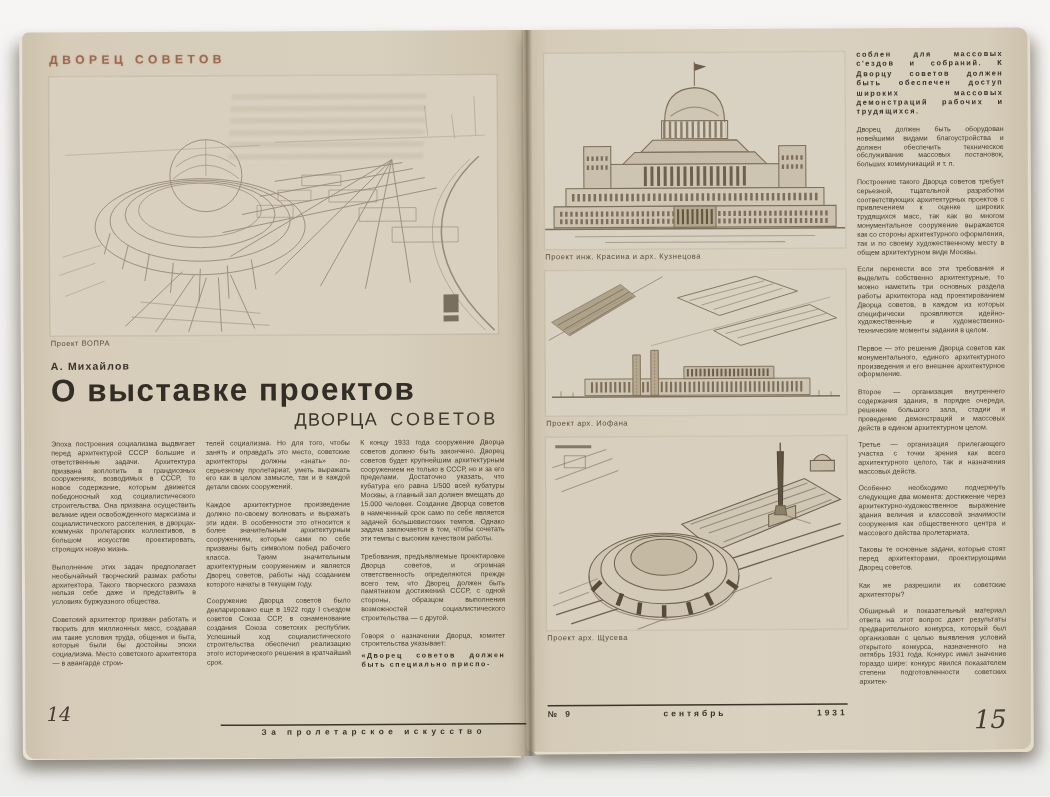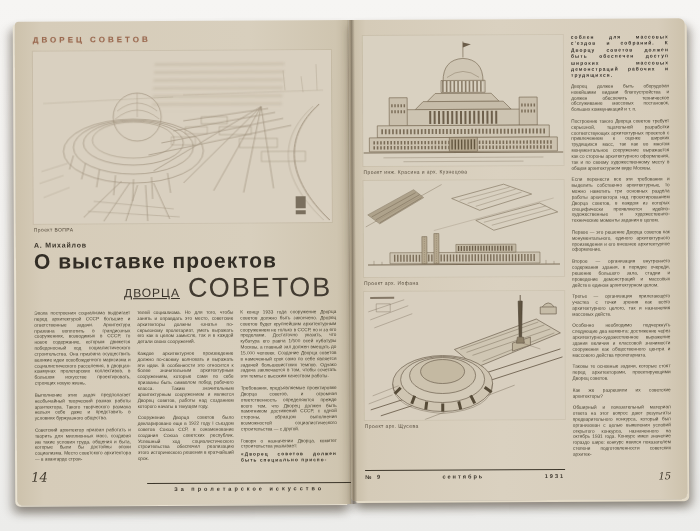--- a/index.html
+++ b/index.html
@@ -42,37 +42,37 @@
     background:#d9d0c0;box-shadow:0 0 0 1px rgba(120,105,80,.12);
   }
   .figure-a svg,.fig svg{display:block;}
   .caption{font-size:5px;color:#564c3d;letter-spacing:.4px;margin-top:3px;}
   .author{font-size:7px;font-weight:700;letter-spacing:.8px;color:#37claims;color:#383228;margin-top:9px;}
   .headline{
     margin-top:2px;font-size:21px;font-weight:700;letter-spacing:1px;
     color:#322d25;line-height:22px;
   }
   .subhead{display:flex;justify-content:flex-end;align-items:baseline;gap:8px;margin-top:1px;width:298px;}
-  .subhead .sm{font-size:12px;letter-spacing:1px;color:#3a342b;text-decoration:underline;}
-  .subhead .lg{font-size:27px;letter-spacing:2px;color:#413a30;}
+  .subhead .sm{font-size:12px;letter-spacing:1px;color:#3a342b;}
+  .subhead .lg{font-size:12px;letter-spacing:2px;color:#413a30;}
   .columns{display:flex;gap:7px;margin-top:6px;width:302px;}
   .col{width:96px;}
   .bodytext{
     font-size:4.7px;line-height:5.85px;color:#46402f;
     text-align:justify;white-space:pre-line;
   }
   .bodytext.bold-tail{font-weight:700;letter-spacing:1.1px;color:#322d22;margin-top:2px;}
   .lp-footer{
     position:absolute;left:130px;top:462px;width:204px;text-align:center;
   }
   .lp-footer .rule{border-top:1.5px solid #3c362a;margin-bottom:2px;}
   .lp-footer .jtitle{font-size:5.5px;font-weight:700;letter-spacing:3px;color:#39332a;}
   .pageno{font-family:"DejaVu Serif","Liberation Serif",serif;font-style:italic;color:#443d31;}
   .pageno-left{position:absolute;left:14px;top:448px;font-size:13px;}
-  .pageno-right{position:absolute;right:16px;top:452px;font-size:10px;}
+  .pageno-right{position:absolute;right:16px;top:452px;font-size:17px;}
   
   .rp-inner{position:absolute;left:14px;top:16px;width:306px;}
   .rp-body{display:flex;gap:8px;}
   .rp-figs{width:200px;}
   .fig{background:#d9d1c1;box-shadow:0 0 0 1px rgba(120,105,80,.10);}
   .fig+.caption{margin-bottom:6px;}
   .rp-col{width:98px;}
   .lead-bold{
     font-size:4.9px;line-height:6.4px;font-weight:700;letter-spacing:1.05px;
     color:#35302a;text-align:justify;white-space:pre-line;margin-bottom:4px;

